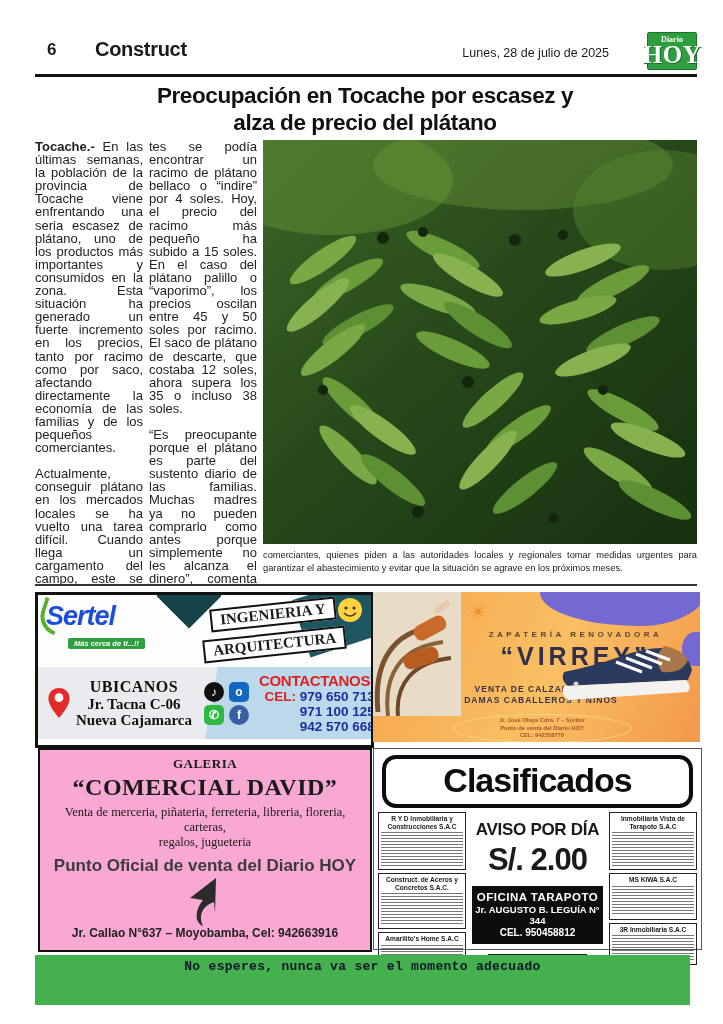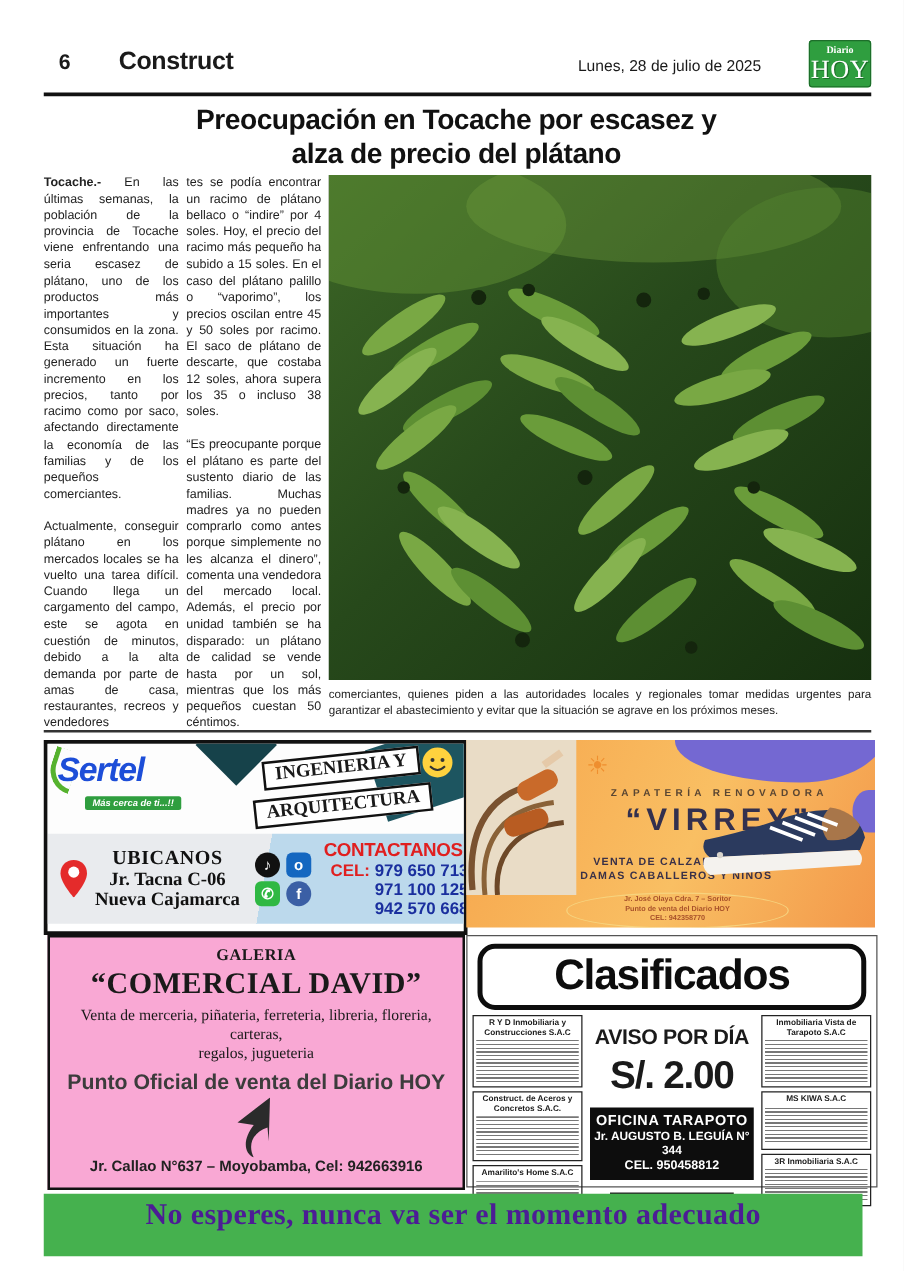--- a/index.html
+++ b/index.html
@@ -6,28 +6,28 @@
   .page{position:relative;width:723px;height:1024px;background:#ffffff;overflow:hidden;
         font-family:"Liberation Sans",sans-serif;color:#1a1a1a;}
   
   .header{position:absolute;left:35px;top:38px;width:662px;height:34px;}
   .pageno{position:absolute;left:12px;top:2px;font-size:17px;font-weight:bold;}
   .section{position:absolute;left:60px;top:0;font-size:20px;font-weight:bold;letter-spacing:-.3px;}
   .date{position:absolute;right:88px;top:8px;font-size:12.5px;}
   .logo{position:absolute;right:0;top:-6px;width:50px;height:38px;background:#2f9e3f;border-radius:3px;
         display:flex;flex-direction:column;align-items:center;justify-content:center;box-shadow:0 0 0 1px #1d6e2a inset;}
   .logo .d{font-size:8px;color:#fff;font-weight:bold;font-family:"Liberation Serif",serif;line-height:8px;}
-  .logo .h{font-size:21px;color:#fff;font-weight:normal;letter-spacing:.5px;line-height:22px;
+  .logo .h{font-size:25px;color:#fff;font-weight:bold;letter-spacing:.5px;line-height:22px;
            font-family:"Liberation Serif",serif;text-shadow:1px 1px 0 #1d6e2a;}
   .headrule{position:absolute;left:35px;top:74px;width:662px;height:2.5px;background:#111;}
   
   .title{position:absolute;left:60px;top:82px;width:610px;text-align:center;
          font-size:22.5px;font-weight:bold;letter-spacing:-.4px;line-height:27px;color:#111;}
   .col{position:absolute;top:140px;width:108px;height:446px;overflow:hidden;
-       font-size:10px;line-height:13.1px;text-align:justify;color:#222;}
+       font-size:13px;line-height:13.1px;text-align:justify;color:#222;}
   .col1{left:35px;} .col2{left:149px;}
   .col p{margin:0 0 13px 0;}
   .lead{font-weight:bold;}
   .photo{position:absolute;left:263px;top:140px;width:434px;height:404px;overflow:hidden;background:#20401a;}
   .caption{position:absolute;left:263px;top:549px;width:434px;font-size:9.3px;line-height:12.5px;
            text-align:justify;color:#222;}
   .midrule{position:absolute;left:35px;top:584px;width:662px;height:1.5px;background:#333;}
   
   .sertel{position:absolute;left:35px;top:592px;width:333px;height:150px;border:3px solid #111;
           background:#fff;overflow:hidden;}
@@ -101,21 +101,21 @@
   .c-aviso{font-size:17px;font-weight:bold;letter-spacing:-.3px;margin-top:8px;}
   .c-price{font-size:31px;font-weight:bold;letter-spacing:-1px;margin-top:2px;}
   .c-office{background:#0d0d0d;color:#fff;margin:8px 2px 0 2px;padding:5px 2px 6px 2px;}
   .c-office .o1{font-size:11.5px;font-weight:bold;letter-spacing:.5px;}
   .c-office .o2{font-size:9.5px;font-weight:bold;margin-top:1px;}
   .c-office .o3{font-size:10px;font-weight:bold;margin-top:1px;}
   .c-hr{height:1.5px;background:#222;margin:10px 18px 0 18px;}
   
   .banner{position:absolute;left:35px;top:955px;width:655px;height:50px;background:#45b14e;
           display:flex;align-items:flex-start;justify-content:center;}
-  .banner span{font-family:Liberation Serif, serif;font-weight:bold;font-size:24px;color:#4c1d95;
+  .banner span{font-family:Liberation Mono, monospace;font-weight:bold;font-size:13px;color:#0f172a;
                letter-spacing:.3px;margin-top:4px;}
 </style>
 </head>
 <body>
 
 <div class="page">
 
   <div class="header">
     <div class="pageno">6</div>
     <div class="section">Construct</div>

